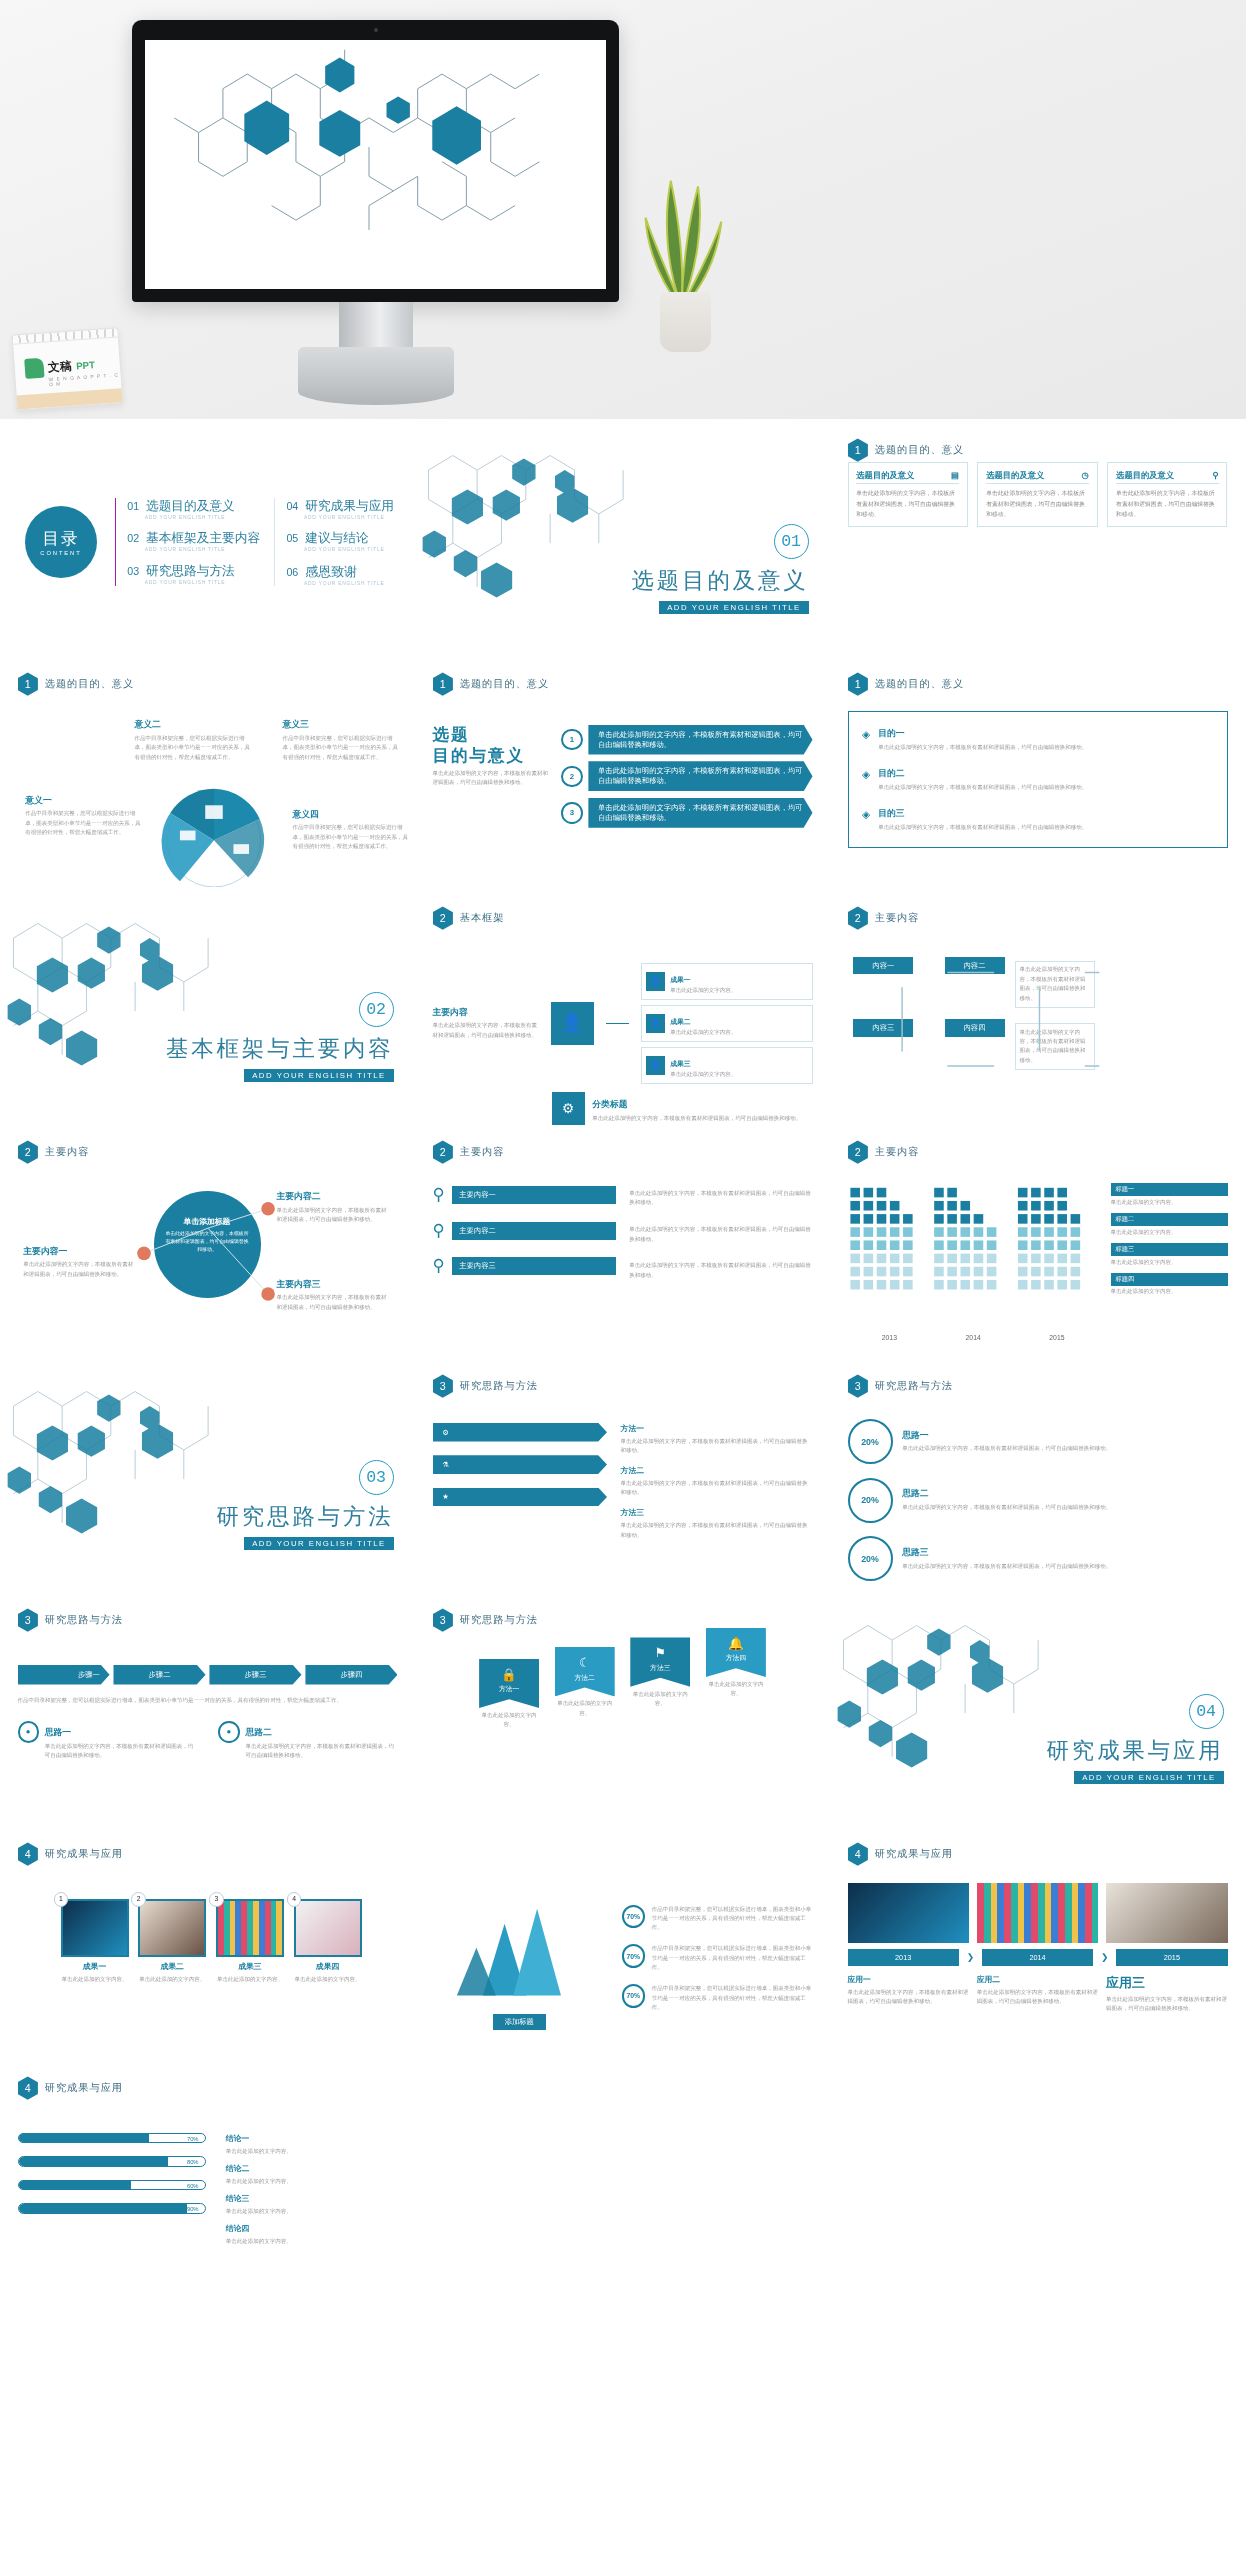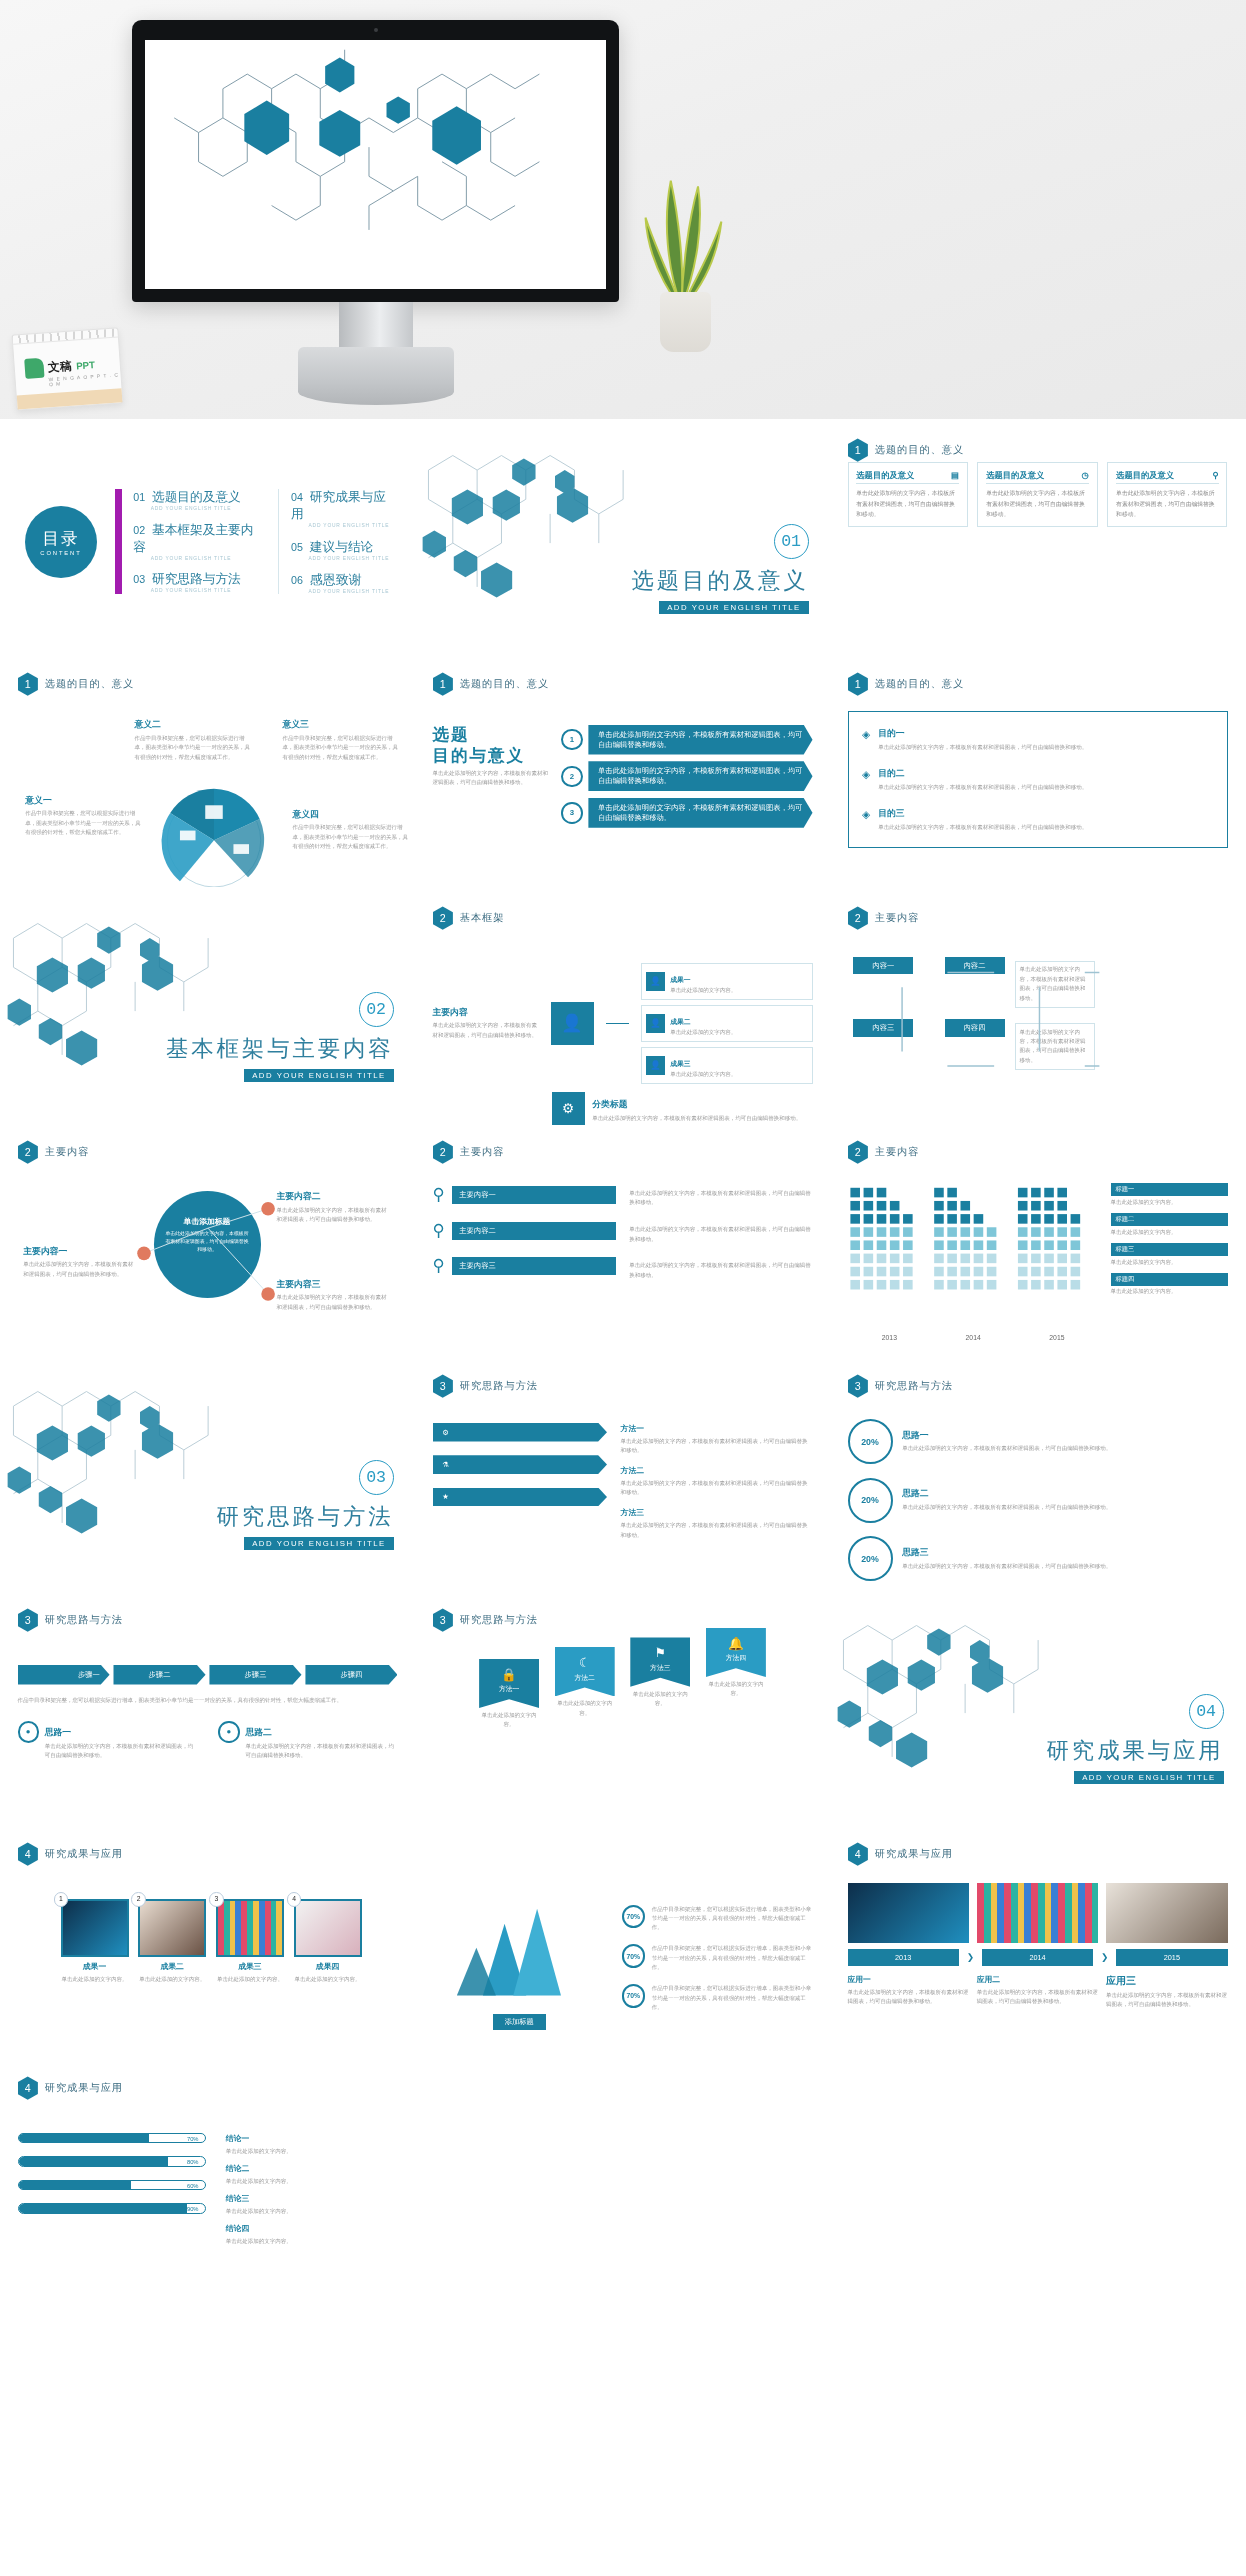--- a/index.html
+++ b/index.html
@@ -165,21 +165,21 @@
 
   <div class="srow">
 
     <div class="slide">
       <div class="pad" style="display:flex;align-items:center;gap:17.5px;padding-left:25px;">
         <div style="width:72px;height:72px;border-radius:50%;background:#1a7fa0;color:#fff;display:flex;flex-direction:column;align-items:center;justify-content:center;flex:none;">
           <span style="font-size:16.6px;letter-spacing:1.9px;">目录</span>
           <span style="font-size:5.8px;letter-spacing:1.9px;">CONTENT</span>
         </div>
         <div style="display:flex;gap:13.6px;">
-          <div style="border-left:7px solid #a21caf;padding-left:11.7px;">
+          <div style="border-left:1px solid #a21caf;padding-left:11.7px;">
             <div style="margin-bottom:10.7px;">
               <div style="font-size:10.7px;color:#2b7f9e;"><span>01</span>
                 <span style="font-size:12.7px;margin-left:3.9px;">选题目的及意义</span></div>
               <div style="font-size:4.9px;color:#a7c6d2;margin-left:17.5px;letter-spacing:0.8px;">ADD YOUR ENGLISH TITLE</div>
             </div>
             <div style="margin-bottom:10.7px;">
               <div style="font-size:10.7px;color:#2b7f9e;"><span>02</span>
                 <span style="font-size:12.7px;margin-left:3.9px;">基本框架及主要内容</span></div>
               <div style="font-size:4.9px;color:#a7c6d2;margin-left:17.5px;letter-spacing:0.8px;">ADD YOUR ENGLISH TITLE</div>
             </div>
@@ -992,21 +992,21 @@
         <div style="display:flex;gap:7.8px;margin-top:7.8px;">
           <div style="flex:1;">
             <div class="mini-t" style="font-size:7.8px;">应用一</div>
             <div class="mini-b">单击此处添加明的文字内容，本模板所有素材和逻辑图表，均可自由编辑替换和移动。</div>
           </div>
           <div style="flex:1;">
             <div class="mini-t" style="font-size:7.8px;">应用二</div>
             <div class="mini-b">单击此处添加明的文字内容，本模板所有素材和逻辑图表，均可自由编辑替换和移动。</div>
           </div>
           <div style="flex:1;">
-            <div class="mini-t" style="font-size:10px;">应用三</div>
+            <div class="mini-t" style="font-size:13px;">应用三</div>
             <div class="mini-b">单击此处添加明的文字内容，本模板所有素材和逻辑图表，均可自由编辑替换和移动。</div>
           </div>
         </div>
       </div>
     </div>
   </div>
 
   <div class="srow">
 
     <div class="slide">

